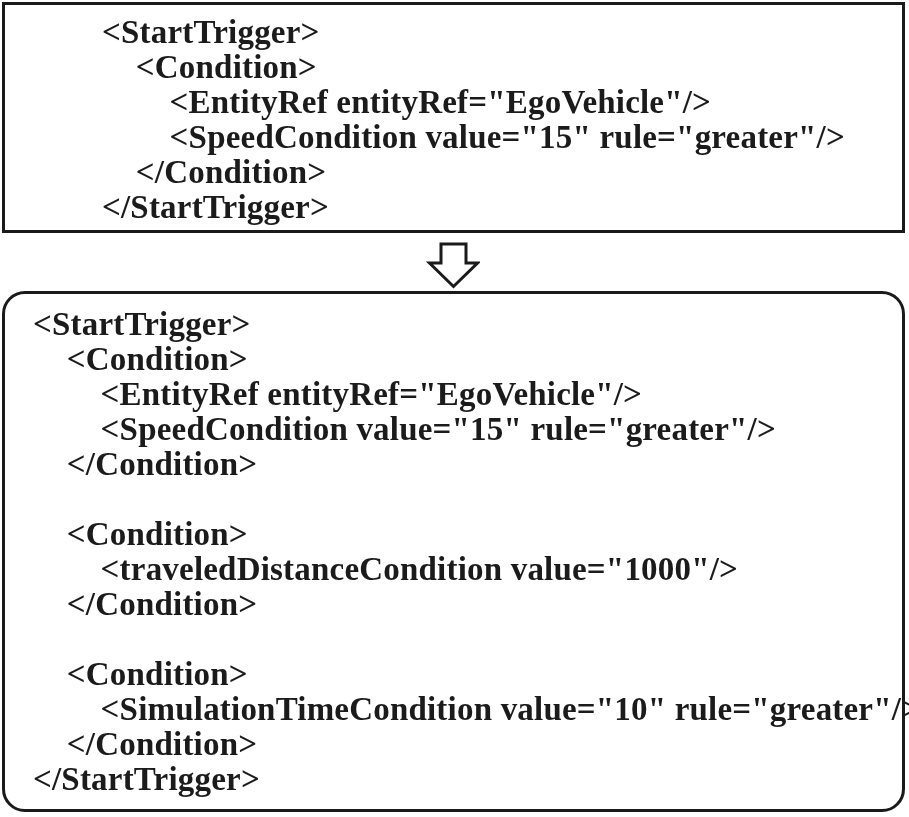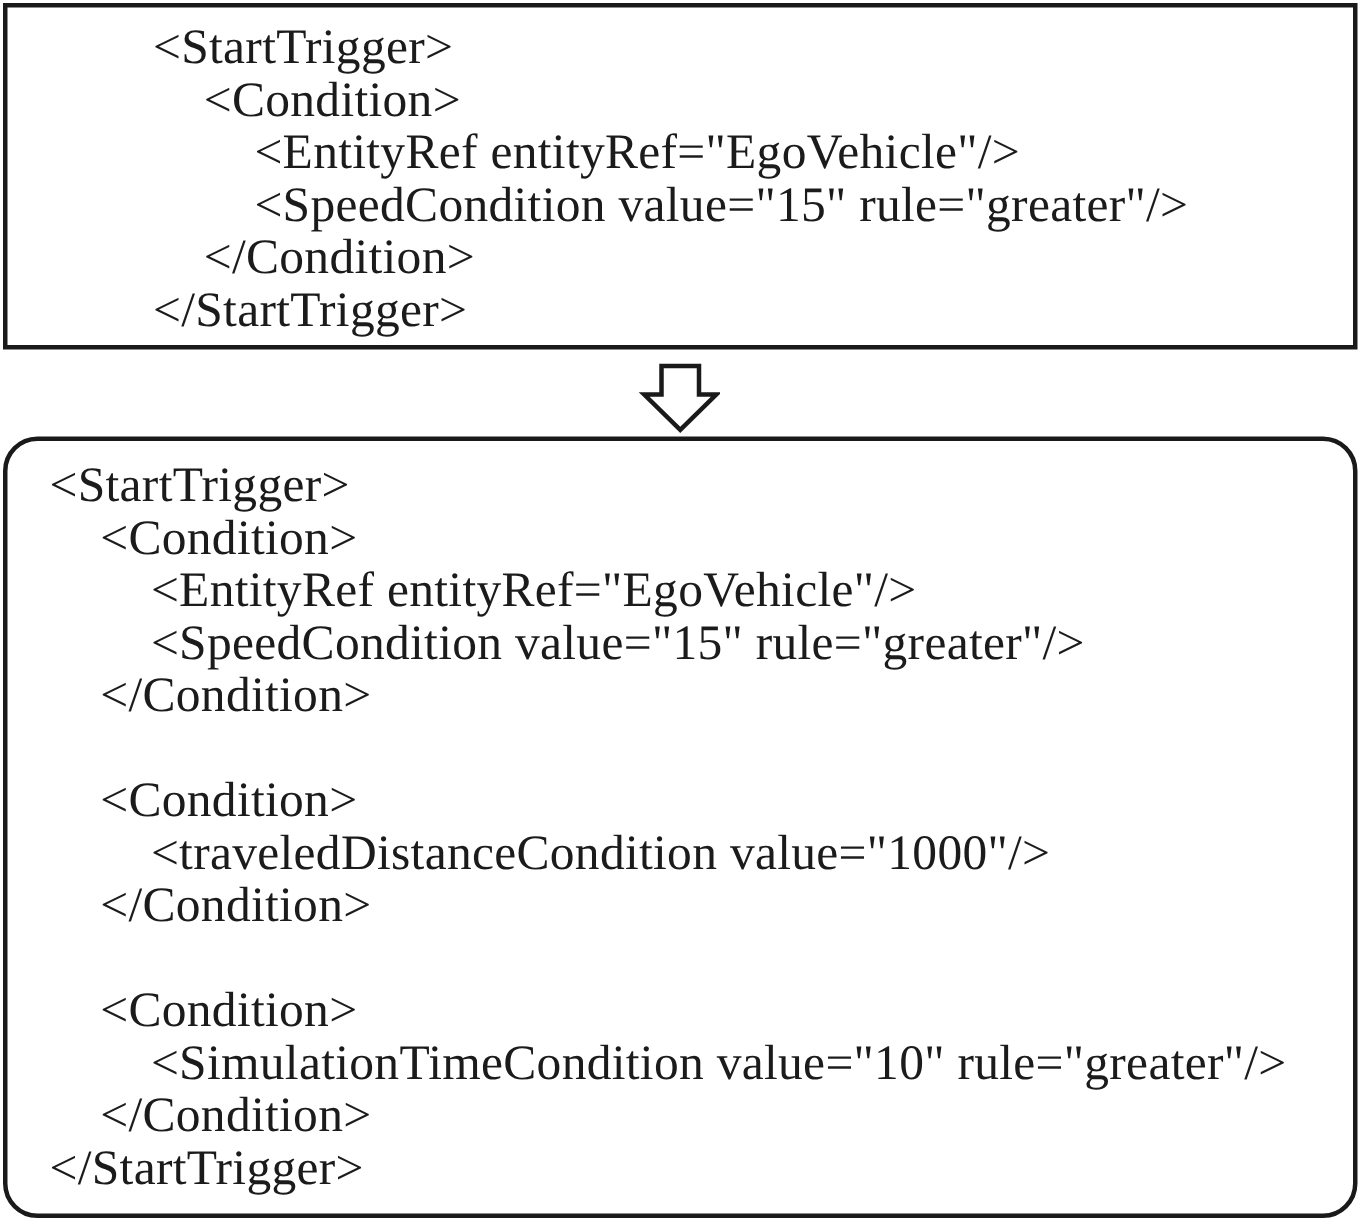--- a/index.html
+++ b/index.html
@@ -7,20 +7,21 @@
     padding: 0;
     background: #ffffff;
   }
   .canvas {
     position: relative;
     width: 909px;
     height: 817px;
     background: #ffffff;
     overflow: hidden;
     font-family: "Liberation Serif", "DejaVu Serif", serif;
+    font-weight: bold;
   }
   .code-box {
     position: absolute;
     left: 2px;
     width: 897px;
     background: #ffffff;
     border: 3px solid #1a1a1a;
     box-sizing: content-box;
   }
   .code-box.before {

